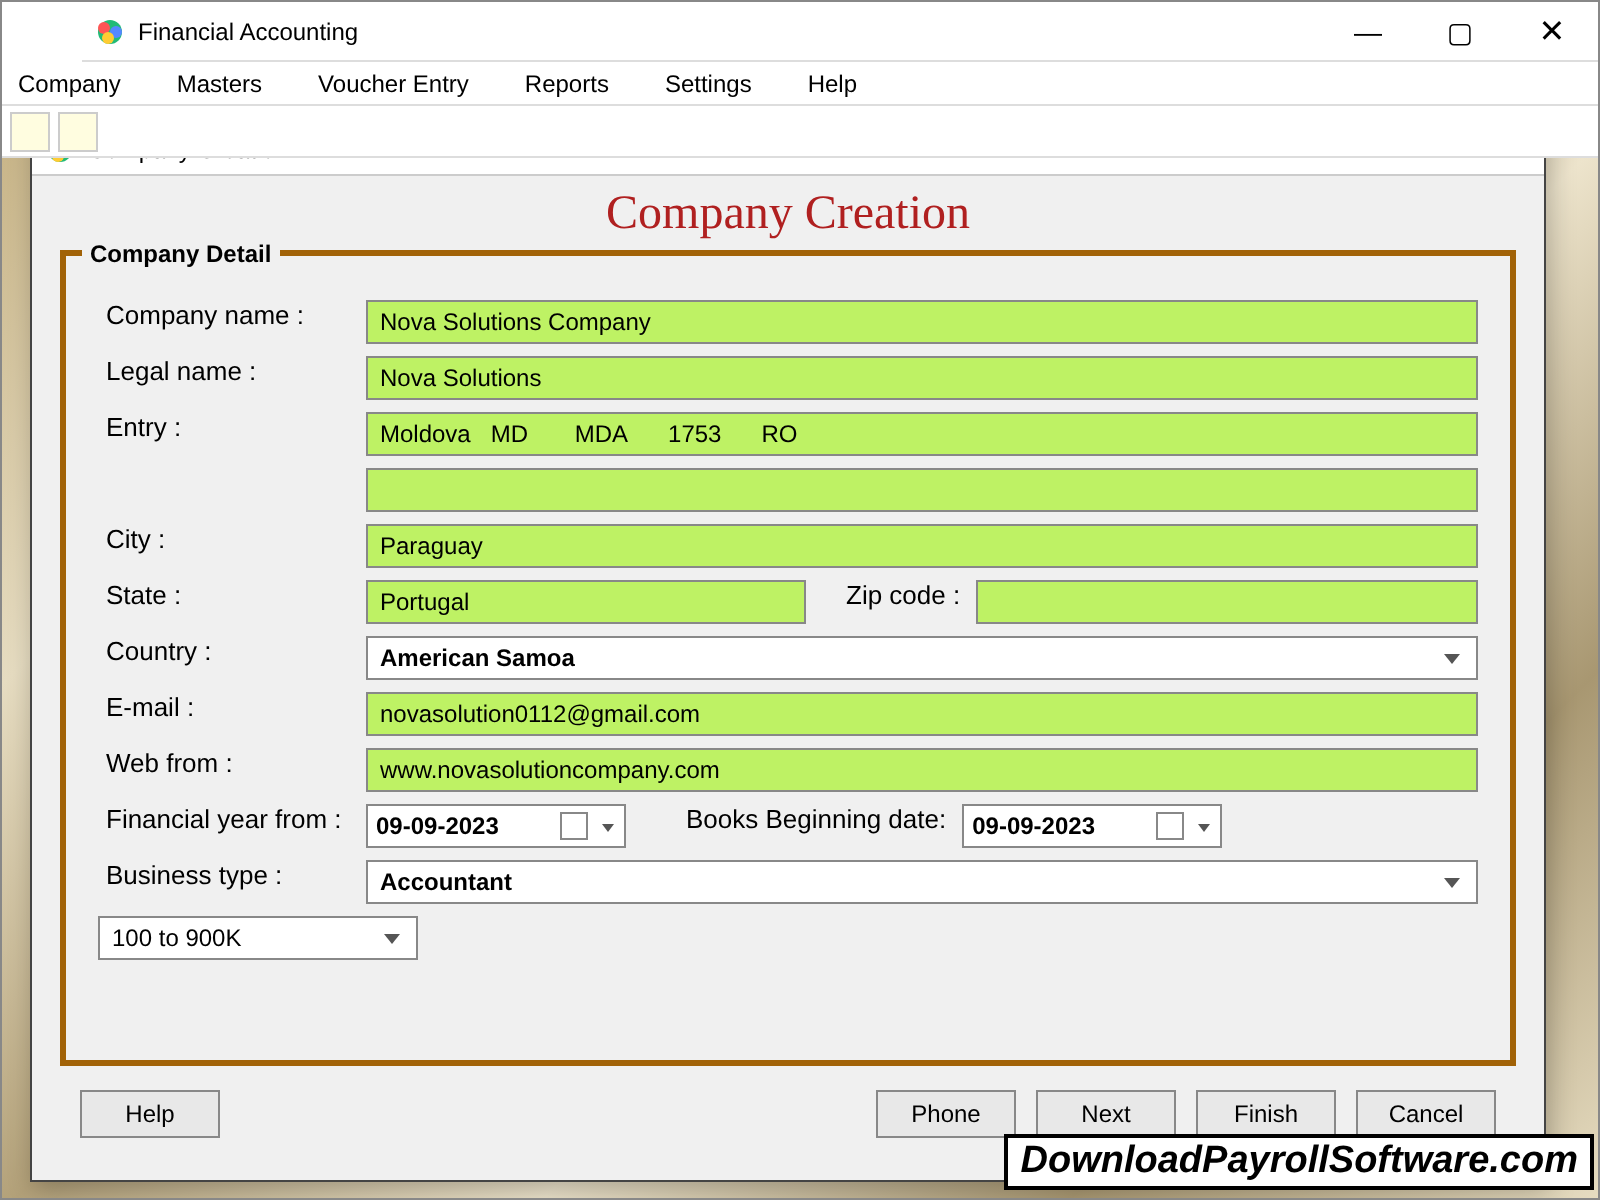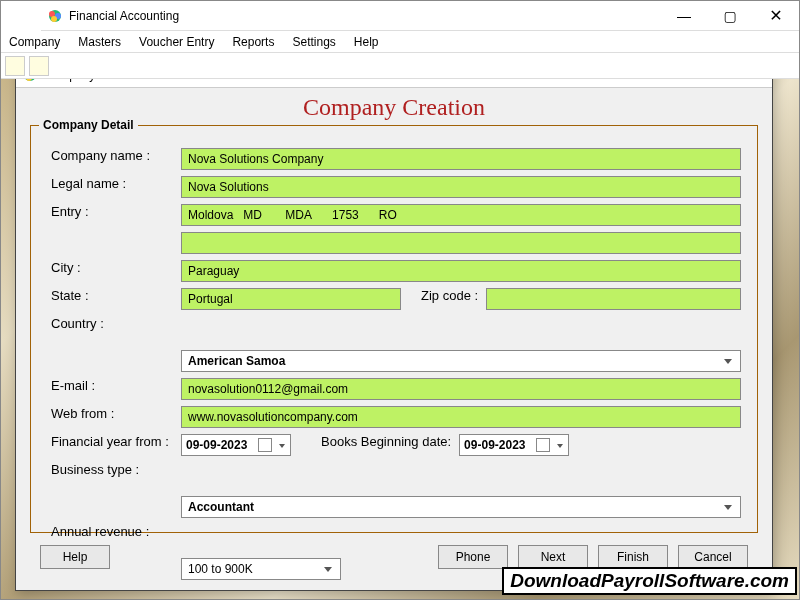--- a/index.html
+++ b/index.html
@@ -6,48 +6,48 @@
 body { width: 800px; height: 600px; overflow: hidden; background: #fff; position: relative; }
 
 .main-window { width: 800px; height: 600px; border: 1px solid #888; display: flex; flex-direction: column; }
 .titlebar { height: 30px; background: #fff; display: flex; align-items: center; padding: 0 0 0 6px; border-bottom: 1px solid #ddd; margin-left: 40px; }
 .titlebar .app-icon { width: 16px; height: 16px; margin-right: 6px; }
 .titlebar .title { font-size: 12px; flex: 1; color: #000; }
 .winbtns { display: flex; height: 100%; }
 .winbtn { width: 46px; height: 100%; display: flex; align-items: center; justify-content: center; font-size: 14px; color: #000; }
 .winbtn.close { font-size: 16px; }
 
-.menubar { height: 22px; display: flex; align-items: center; padding: 0 8px; font-size: 12px; color: #000; gap: 18px; border-bottom: 1px solid #ddd; }
+.menubar { height: 22px; display: flex; align-items: center; padding: 0 8px; font-size: 12px; color: #000; gap: 28px; border-bottom: 1px solid #ddd; }
 .menubar span { cursor: default; }
 
 .toolbar { height: 26px; display: flex; align-items: center; padding: 0 4px; gap: 4px; border-bottom: 1px solid #ddd; }
 .toolbar .tbtn { width: 20px; height: 20px; border: 1px solid #ccc; background: #fffde0; }
 
 .client { flex: 1; position: relative; background: linear-gradient(135deg,#c9b68a 0%, #e6dcc1 20%, #b3a179 40%, #ede4cc 60%, #a89771 80%, #e6dcc1 100%); overflow: hidden; }
 
 .dialog { position: absolute; left: 14px; top: -18px; width: 758px; height: 530px; background: #f0f0f0; border: 1px solid #444; box-shadow: 2px 4px 12px rgba(0,0,0,0.25); display: flex; flex-direction: column; }
 .dialog .dtitlebar { height: 26px; background: #fff; border-bottom: 1px solid #ccc; display: flex; align-items: center; padding: 0 6px; }
 .dialog .dtitlebar .dicon { width: 16px; height: 16px; margin-right: 6px; }
 .dialog .dtitlebar .dtitle { font-size: 12px; flex: 1; }
 .dialog .dtitlebar .dclose { width: 30px; text-align: center; font-size: 14px; }
 
 .dialog .heading { text-align: center; font-family: "Times New Roman", serif; font-size: 24px; color: #b02020; padding: 6px 0 4px 0; }
 
-.groupbox { border: 1px solid #a16207; margin: 0 14px; height: 408px; position: relative; padding: 22px 16px 10px 16px; }
+.groupbox { border: 3px solid #a16207; margin: 0 14px; height: 408px; position: relative; padding: 22px 16px 10px 16px; }
 .grouplabel { position: absolute; top: -8px; left: 8px; background: #f0f0f0; padding: 0 4px; font-size: 12px; font-weight: bold; }
 
 .formrow { display: flex; margin-bottom: 6px; font-size: 13px; font-family: "Times New Roman", serif; }
 .formrow .lbl { width: 134px; padding-left: 4px; }
 .formrow .input { height: 22px; border: 1px solid #888; background: #bef264; padding: 0 6px; font-size: 12px; font-family: "Segoe UI", Tahoma, sans-serif; display: flex; align-items: center; }
 .formrow .input.full { flex: 1; }
-.formrow .select { height: 22px; border: 1px solid #888; background: #fff; padding: 0 6px; font-size: 12px; font-weight: bold; display: flex; align-items: center; flex: 1; position: relative; margin-top: 34px; }
+.formrow .select { height: 22px; border: 1px solid #888; background: #fff; padding: 0 6px; font-size: 12px; font-weight: bold; display: flex; align-items: center; flex: 1; position: relative; }
 .formrow .select::after { content: ""; position: absolute; right: 8px; top: 50%; margin-top: -2px; border-left: 4px solid transparent; border-right: 4px solid transparent; border-top: 5px solid #555; }
 .formrow .select.narrow { flex: 0 0 160px; font-weight: normal; }
 .formrow .minilbl { font-size: 13px; padding: 0 8px 0 20px; }
-.formrow .date { height: 22px; border: 1px solid #888; background: #fff; padding: 0 4px; font-size: 12px; font-weight: bold; display: flex; align-items: center; width: 110px; position: relative; }
+.formrow .date { height: 22px; border: 1px solid #888; background: #fff; padding: 0 4px; font-size: 12px; font-weight: bold; display: flex; align-items: center; width: 130px; position: relative; }
 .formrow .date .calicon { position: absolute; right: 18px; top: 3px; width: 14px; height: 14px; border: 1px solid #888; background: #fff; }
 .formrow .date::after { content: ""; position: absolute; right: 5px; top: 50%; margin-top: -1px; border-left: 3px solid transparent; border-right: 3px solid transparent; border-top: 4px solid #555; }
 
 .buttonrow { display: flex; gap: 10px; padding: 12px 24px; align-items: center; }
 .buttonrow .spacer { flex: 1; }
 .btn { height: 24px; min-width: 70px; padding: 0 14px; border: 1px solid #888; background: #e8e8e8; font-size: 12px; display: flex; align-items: center; justify-content: center; }
 .watermark { position: absolute; right: 2px; bottom: 4px; border: 2px solid #000; background: #fff; font-weight: bold; font-size: 19px; padding: 1px 6px; font-style: italic; font-family: Arial, sans-serif; }
 
 svg.appicon { width:16px; height:16px; }
 </style>
@@ -156,21 +156,20 @@
           <div class="date">
               <span>09-09-2023</span>
               <span class="calicon"></span>
             </div>
         </div>
         <div class="formrow">
           <div class="lbl">Business type :</div>
           <div class="select">Accountant</div>
         </div>
         <div class="formrow">
-          <div class="lbl">Annual revenue :</div>
           <div class="select narrow">100 to 900K</div>
         </div>
       </div>
 
       <div class="buttonrow">
         <div class="btn">Help</div>
         <div class="spacer"></div>
         <div class="btn">Phone</div>
         <div class="btn">Next</div>
         <div class="btn">Finish</div>

